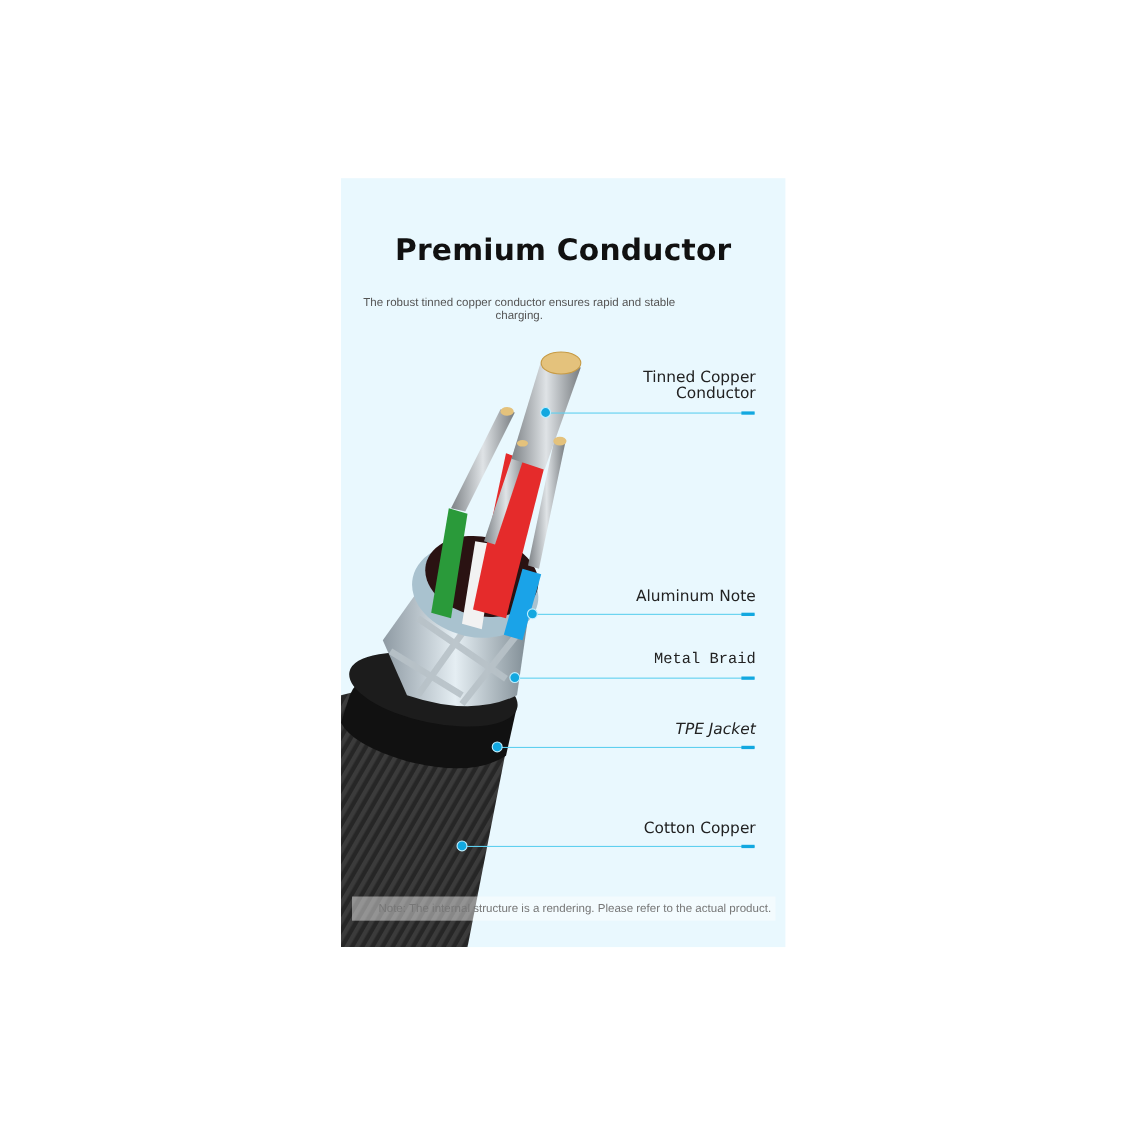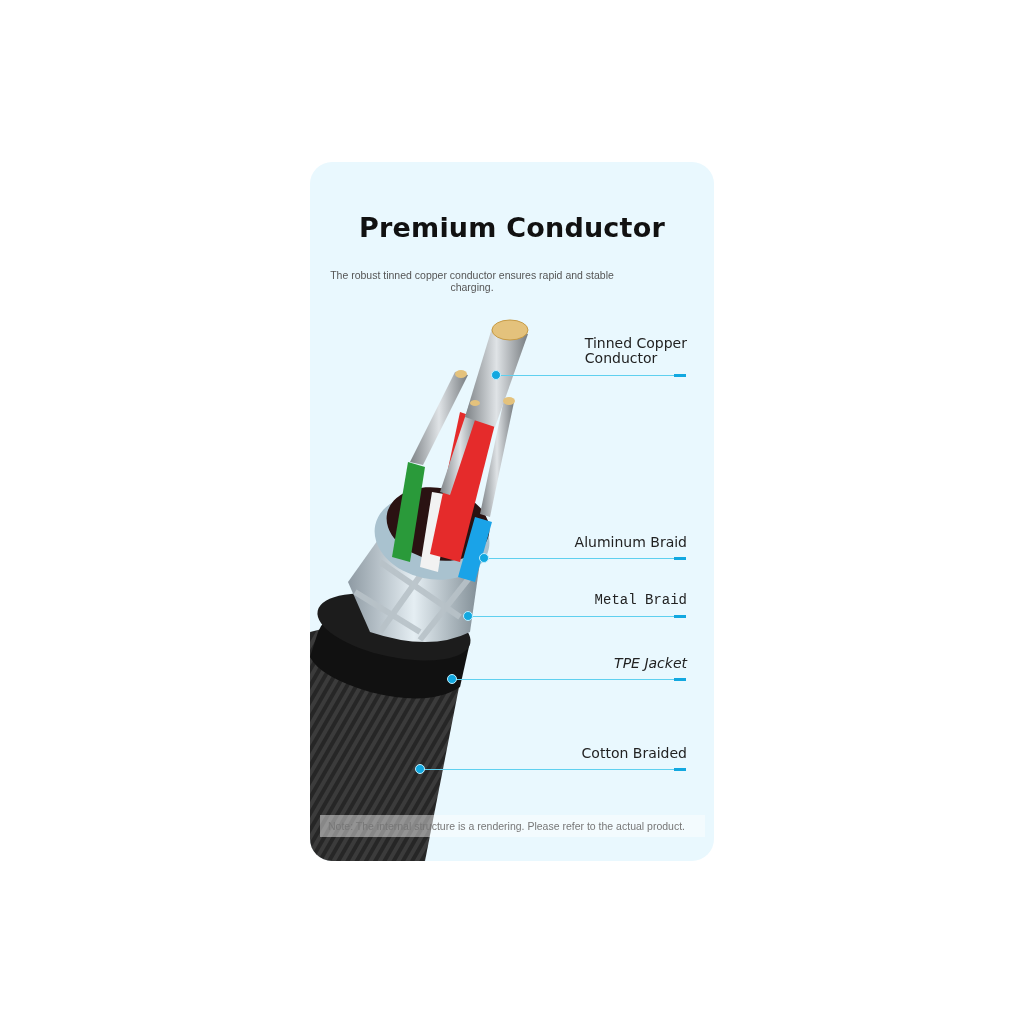--- a/index.html
+++ b/index.html
@@ -1,24 +1,24 @@
 <!DOCTYPE html>
 <html><head>
 <meta charset="utf-8">
 <style>
   html, body { margin:0; padding:0; background:#ffffff; }
   body { width:1024px; height:1024px; position:relative; overflow:hidden; font-family:"Liberation Sans", sans-serif; }
-  .panel { position:absolute; left:310px; top:162px; width:404px; height:699px; background:#e9f8fe; overflow:hidden;border-radius:22px; }
+  .panel { position:absolute; left:310px; top:162px; width:404px; height:699px; background:#e9f8fe; overflow:hidden; }
   .title { position:absolute; left:0; width:404px; top:50px; text-align:center; font-family:"DejaVu Sans", sans-serif; font-weight:bold; font-size:27px; color:#111; letter-spacing:0.2px; }
   .subtitle { position:absolute; left:0; width:324px; top:107px; text-align:center; font-size:10.5px; color:#555; }
-  .label { position:absolute; right:27px; font-family:"DejaVu Sans", sans-serif; font-size:14px; color:#222; line-height:15px; }
+  .label { position:absolute; right:27px; text-align:right; font-family:"DejaVu Sans", sans-serif; font-size:14px; color:#222; line-height:15px; }
   .leader { position:absolute; height:1px; background:#5fd0ef; }
   .leader .cap { position:absolute; right:0; top:-1px; width:12px; height:3px; background:#12a8e0; }
   .dot { position:absolute; width:8px; height:8px; border-radius:50%; background:#12a8e0; border:1px solid #bfefff; margin:-5px 0 0 -5px; }
-  .note { position:absolute; left:10px; top:653px; width:385px; height:22px; background:rgba(255,255,255,0.45); font-size:10.5px; color:#777; line-height:22px; padding-left:8px; box-sizing:border-box; }
+  .note { position:absolute; left:10px; top:653px; width:385px; height:22px; background:rgba(255,255,255,0.45); font-size:10.5px; color:#777; line-height:22px; padding-left:24px; box-sizing:border-box; }
   svg.cable { position:absolute; left:0; top:0; }
 </style>
 </head>
 <body>
 
 <div class="panel">
 
   <svg class="cable" width="404" height="699" viewBox="0 0 404 699">
     <defs>
       <linearGradient id="braid" x1="0" y1="0" x2="1" y2="0">
@@ -79,38 +79,38 @@
 
   <div class="label" style="top:174px;">
     <div>Tinned Copper</div>
     <div>Conductor</div>
   </div>
   <div class="leader" style="left:186px; width:190px; top:213px;">
       <div class="cap"></div>
     </div>
   <span class="dot" style="left:186px; top:213px;"></span>
 
-  <div class="label" style="top:373px;">Aluminum Braid</div>
+  <div class="label" style="top:373px;">Aluminum Note</div>
   <div class="leader" style="left:174px; width:202px; top:396px;">
       <div class="cap"></div>
     </div>
   <span class="dot" style="left:174px; top:396px;"></span>
 
   <div class="label" style="top:431px;font-family:Liberation Mono, monospace;">Metal Braid</div>
   <div class="leader" style="left:158px; width:218px; top:454px;">
       <div class="cap"></div>
     </div>
   <span class="dot" style="left:158px; top:454px;"></span>
 
   <div class="label" style="top:494px;font-style:italic;">TPE Jacket</div>
   <div class="leader" style="left:142px; width:234px; top:517px;">
       <div class="cap"></div>
     </div>
   <span class="dot" style="left:142px; top:517px;"></span>
 
-  <div class="label" style="top:584px;">Cotton Braided</div>
+  <div class="label" style="top:584px;">Cotton Copper</div>
   <div class="leader" style="left:110px; width:266px; top:607px;">
       <div class="cap"></div>
     </div>
   <span class="dot" style="left:110px; top:607px;"></span>
 
   <div class="note">Note: The internal structure is a rendering. Please refer to the actual product.</div>
 </div>
 
 </body></html>

